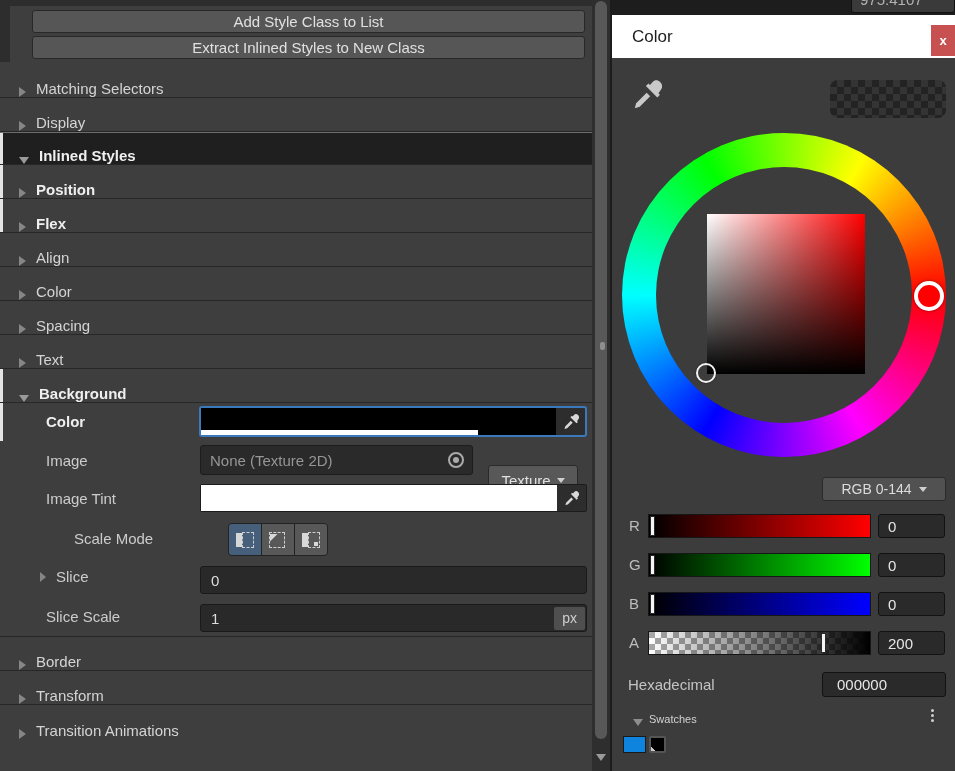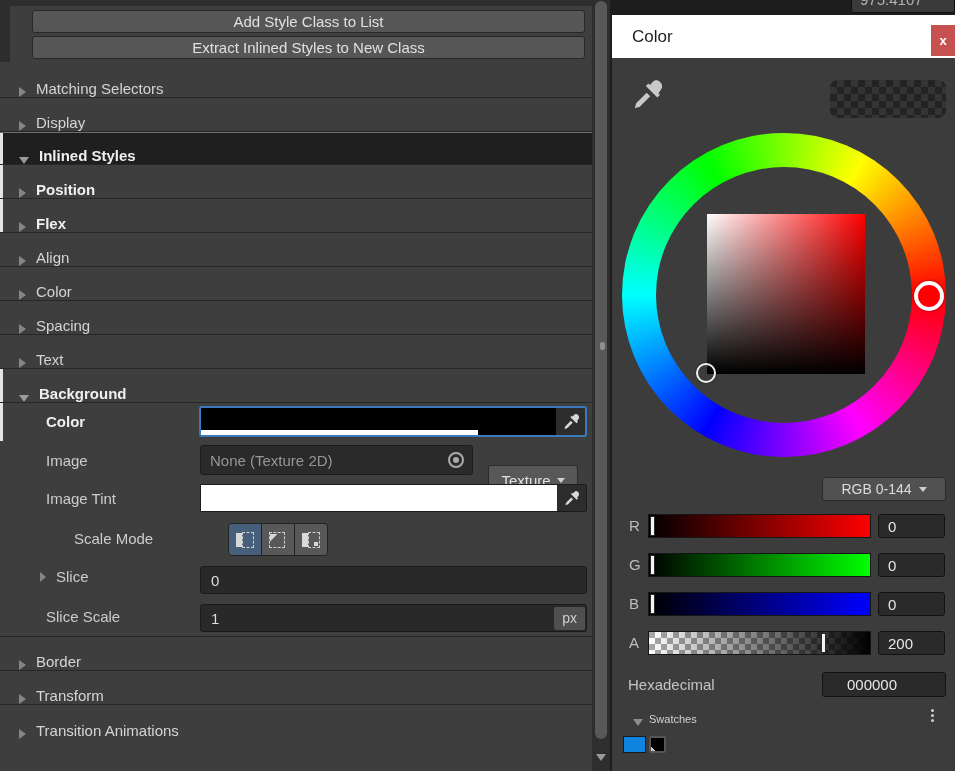--- a/index.html
+++ b/index.html
@@ -127,21 +127,21 @@
   .slider.a { background:linear-gradient(to right,rgba(0,0,0,0),#000),
               repeating-conic-gradient(#ffffff 0 25%, #a8a8a8 0 50%) 0 0/12px 12px; }
   .sthumb { position:absolute; top:1px; bottom:1px; width:5px; background:#f5f5f5; border:1px solid #2a2a2a; }
   .sval { position:absolute; left:266px; top:0; width:67px; height:24px; background:#2a2a2a;
           border:1px solid #121212; border-radius:3px; color:#e6e6e6; font-size:15px;
           display:flex; align-items:center; padding-left:9px; }
 
   .hex-label { position:absolute; left:16px; top:661px; font-size:15px; color:#c4c4c4; }
   .hex-field { position:absolute; left:210px; top:657px; width:124px; height:25px; background:#2a2a2a;
                border:1px solid #121212; border-radius:3px; color:#e6e6e6; font-size:15px;
-               display:flex; align-items:center; padding-left:24px; }
+               display:flex; align-items:center; padding-left:14px; }
 
   .sw-head { position:absolute; left:0; top:697px; width:100%; height:22px; }
   .sw-tri { position:absolute; left:21px; top:7px; width:0; height:0;
             border-top:7px solid #8d8d8d; border-left:5px solid transparent; border-right:5px solid transparent; }
   .sw-label { position:absolute; left:37px; top:1px; font-size:11px; color:#d2d2d2; }
   .kebab { position:absolute; left:313px; top:692px; width:14px; height:22px; cursor:pointer; }
   .kebab i { display:block; width:3px; height:3px; border-radius:50%; background:#cfcfcf; margin:2px auto; }
   .sw-row { position:absolute; left:11px; top:721px; display:flex; gap:3px; }
   .sw-blue { width:23px; height:17px; background:#0e84de; border:1px solid #1a1a1a; cursor:pointer; }
   .sw-dark { width:17px; height:17px; background:#555555; border-radius:2px; padding:2px; cursor:pointer; }

